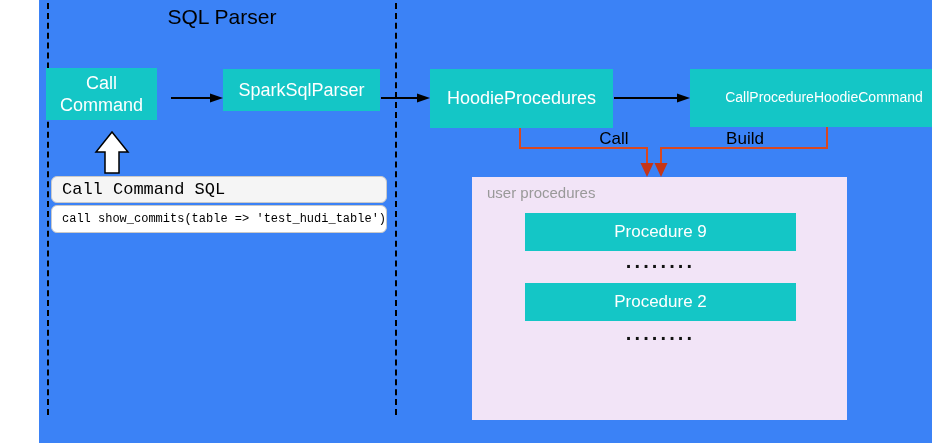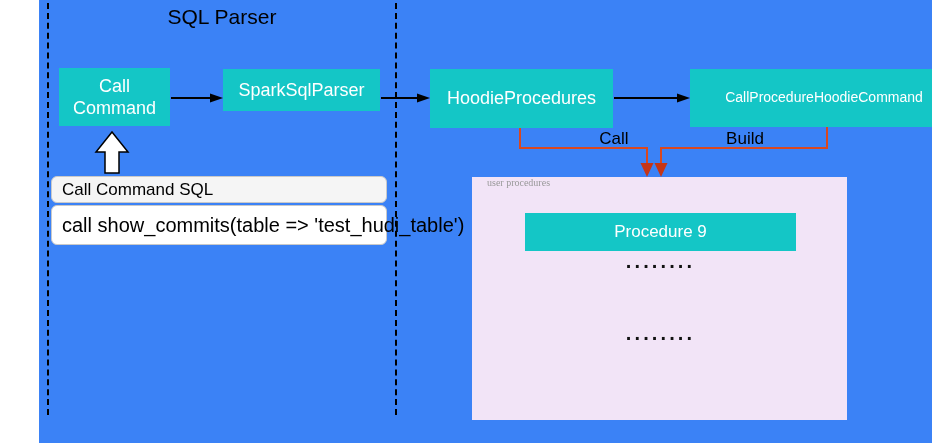--- a/index.html
+++ b/index.html
@@ -21,53 +21,53 @@
   }
   #svg-overlay { position:absolute; left:0; top:0; pointer-events:none; }
   .edge-label {
     position:absolute; top:129px; font-size:17px; color:#000; text-align:center; width:60px;
   }
   #user-procedures {
     position:absolute; left:433px; top:177px; width:375px; height:243px;
     background:#F2E4F7;
   }
   #user-procedures-label {
-    position:absolute; left:15px; top:0; font-size:10px; color:#999999;font-family:Liberation Serif, serif;
+    position:absolute; left:15px; top:7px; font-size:15px; color:#999999;
   }
   .proc-node {
     position:absolute; left:53px; width:271px; height:38px;
     background:#14C6C6; color:#fff; display:flex; align-items:center; justify-content:center;
     font-size:17px;
   }
   .dots-row {
     position:absolute; left:53px; width:271px; height:30px;
     text-align:center; font-size:20px; font-weight:900; color:#111;
     letter-spacing:2px; line-height:30px;
   }
   #sql-table { position:absolute; left:12px; top:176px; width:336px; }
   .sql-cell {
     box-sizing:border-box; border:1px solid #C9C9C9; border-radius:6px;
     background:#fff; padding:8px 10px; margin-bottom:2px;
-    display:flex; align-items:center; color:#000;
+    display:flex; align-items:center; color:#000;font-family:Liberation Mono, monospace;
   }
   .sql-header { height:27px; background:#F5F5F5; font-size:17px; }
-  .sql-row { height:40px; font-size:20px; white-space:nowrap; }
+  .sql-row { height:28px; font-size:12px; white-space:nowrap; }
 </style>
 </head>
 <body>
 
 <div id="canvas">
 
   <div class="dashline" style="left:8px"></div>
   <div class="dashline" style="left:356px"></div>
   <div class="dashline" style="left:922px"></div>
 
   <div class="section-title" style="left:10px; width:346px">SQL Parser</div>
 
-  <div class="node" style="left:20px; top:68px; width:111px; height:58px;">Call Command</div>
+  <div class="node" style="left:7px; top:68px; width:111px; height:52px;">Call Command</div>
   <div class="node" style="left:184px; top:69px; width:157px; height:42px;">SparkSqlParser</div>
   <div class="node" style="left:391px; top:69px; width:183px; height:59px;">HoodieProcedures</div>
   <div class="node" style="left:651px; top:69px; width:268px; height:58px; font-size:14px;">CallProcedureHoodieCommand</div>
 
   <svg id="svg-overlay" width="932" height="443">
 
     <g>
       <line x1="132" y1="98" x2="172" y2="98" stroke="#000" stroke-width="2"></line>
       <polygon points="184,98 171,93.5 171,102.5" fill="#000"></polygon>
     </g>
@@ -92,20 +92,21 @@
     <polygon points="73,132 89,152 80,152 80,173 66,173 66,152 57,152" fill="#ffffff" stroke="#000" stroke-width="1.5"></polygon>
   </svg>
 
   <div class="edge-label" style="left:545px">Call</div>
   <div class="edge-label" style="left:676px">Build</div>
 
   <div id="user-procedures">
     <div id="user-procedures-label">user procedures</div>
     <div class="proc-node" style="top:36px">Procedure 9</div>
     <div class="dots-row" style="top:74px">········</div>
+    <div class="proc-node" style="top:106px">Procedure 2</div>
     <div class="dots-row" style="top:146px">········</div>
   </div>
 
   <div id="sql-table">
     <div class="sql-cell sql-header">Call Command SQL</div>
     <div class="sql-cell sql-row">call show_commits(table =&gt; 'test_hudi_table')</div>
   </div>
 
 </div>
 

